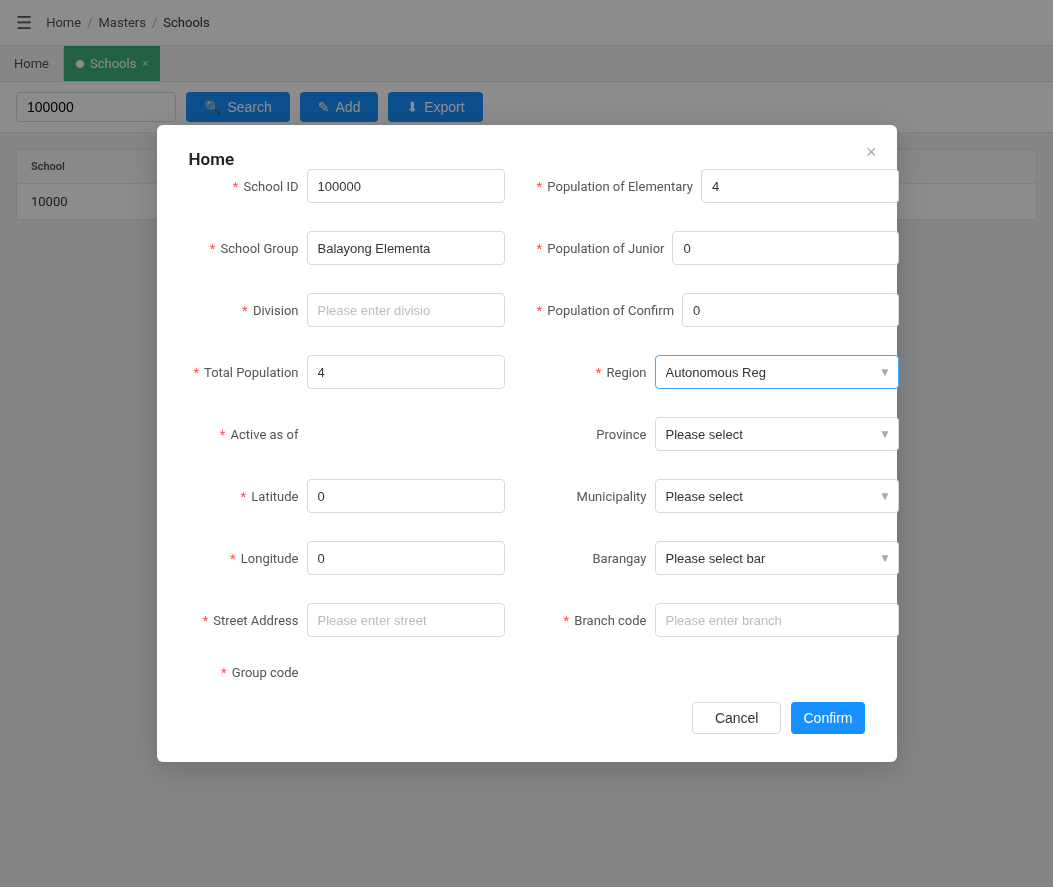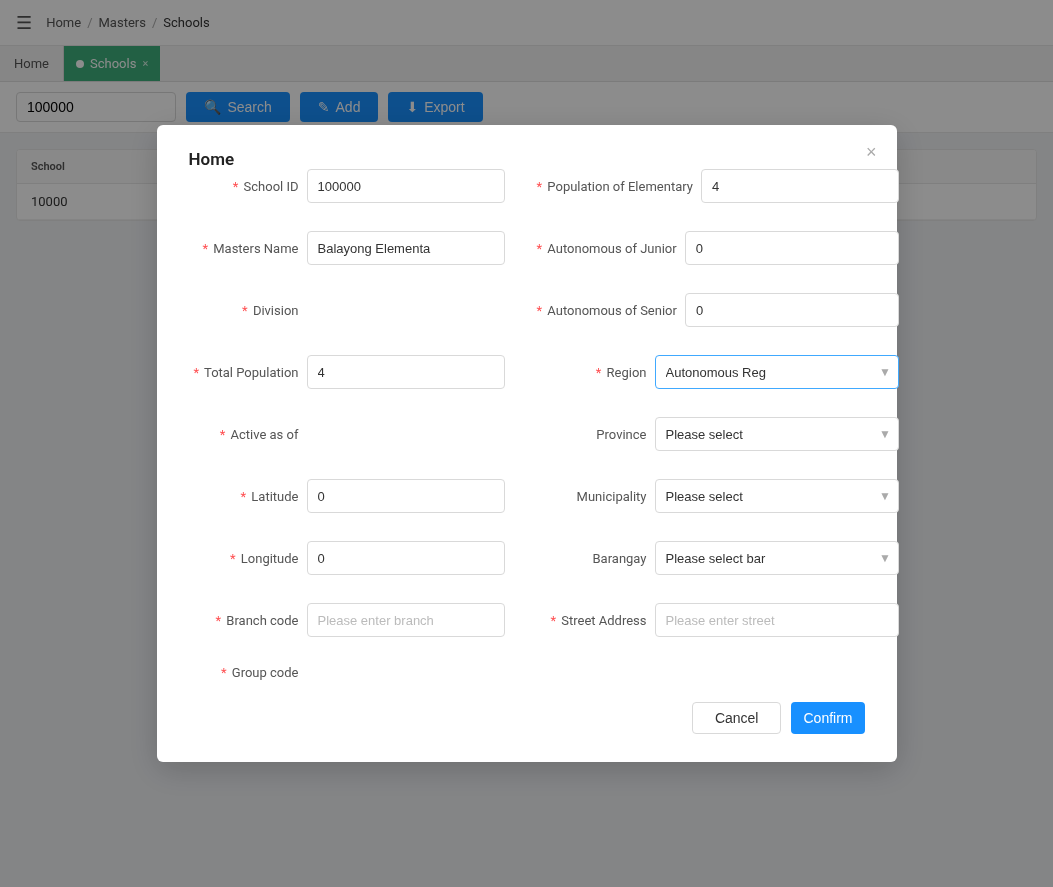--- a/index.html
+++ b/index.html
@@ -346,44 +346,45 @@
         <label class="form-label">
           <span class="required-star">*</span>
           <span>Population of Elementary</span>
         </label>
         <input type="text" class="form-input" value="4" style="">
       </div>
 
       <div class="form-row">
         <label class="form-label">
           <span class="required-star">*</span>
-          <span>Masters Name</span>
+          <span>School Group</span>
         </label>
         <input type="text" class="form-input" value="Balayong Elementa" style="">
       </div>
 
       <div class="form-row">
         <label class="form-label">
           <span class="required-star">*</span>
-          <span>Autonomous of Junior</span>
+          <span>Population of Junior</span>
         </label>
         <input type="text" class="form-input" value="0" style="">
       </div>
 
       <div class="form-row">
         <label class="form-label">
           <span class="required-star">*</span>
           <span>Division</span>
         </label>
-      </div>
-
-      <div class="form-row">
-        <label class="form-label">
-          <span class="required-star">*</span>
-          <span>Autonomous of Senior</span>
+        <input type="text" class="form-input" placeholder="Please enter divisio" style="">
+      </div>
+
+      <div class="form-row">
+        <label class="form-label">
+          <span class="required-star">*</span>
+          <span>Population of Confirm</span>
         </label>
         <input type="text" class="form-input" value="0" style="">
       </div>
 
 
       <div class="form-row">
         <label class="form-label">
           <span class="required-star">*</span>
           <span>Total Population</span>
         </label>
@@ -458,31 +459,31 @@
           <select class="form-select">
             <option value="" disabled="" selected="">Please select bar</option>
           </select>
           <span class="select-chevron">▼</span>
         </div>
       </div>
 
       <div class="form-row">
         <label class="form-label">
           <span class="required-star">*</span>
+          <span>Street Address</span>
+        </label>
+        <input type="text" class="form-input" placeholder="Please enter street" style="">
+      </div>
+
+      <div class="form-row">
+        <label class="form-label">
+          <span class="required-star">*</span>
           <span>Branch code</span>
         </label>
         <input type="text" class="form-input" placeholder="Please enter branch" style="">
-      </div>
-
-      <div class="form-row">
-        <label class="form-label">
-          <span class="required-star">*</span>
-          <span>Street Address</span>
-        </label>
-        <input type="text" class="form-input" placeholder="Please enter street" style="">
       </div>
 
       <div class="form-row">
         <label class="form-label">
           <span class="required-star">*</span>
           <span>Group code</span>
         </label>
       </div>
 
     </div>

